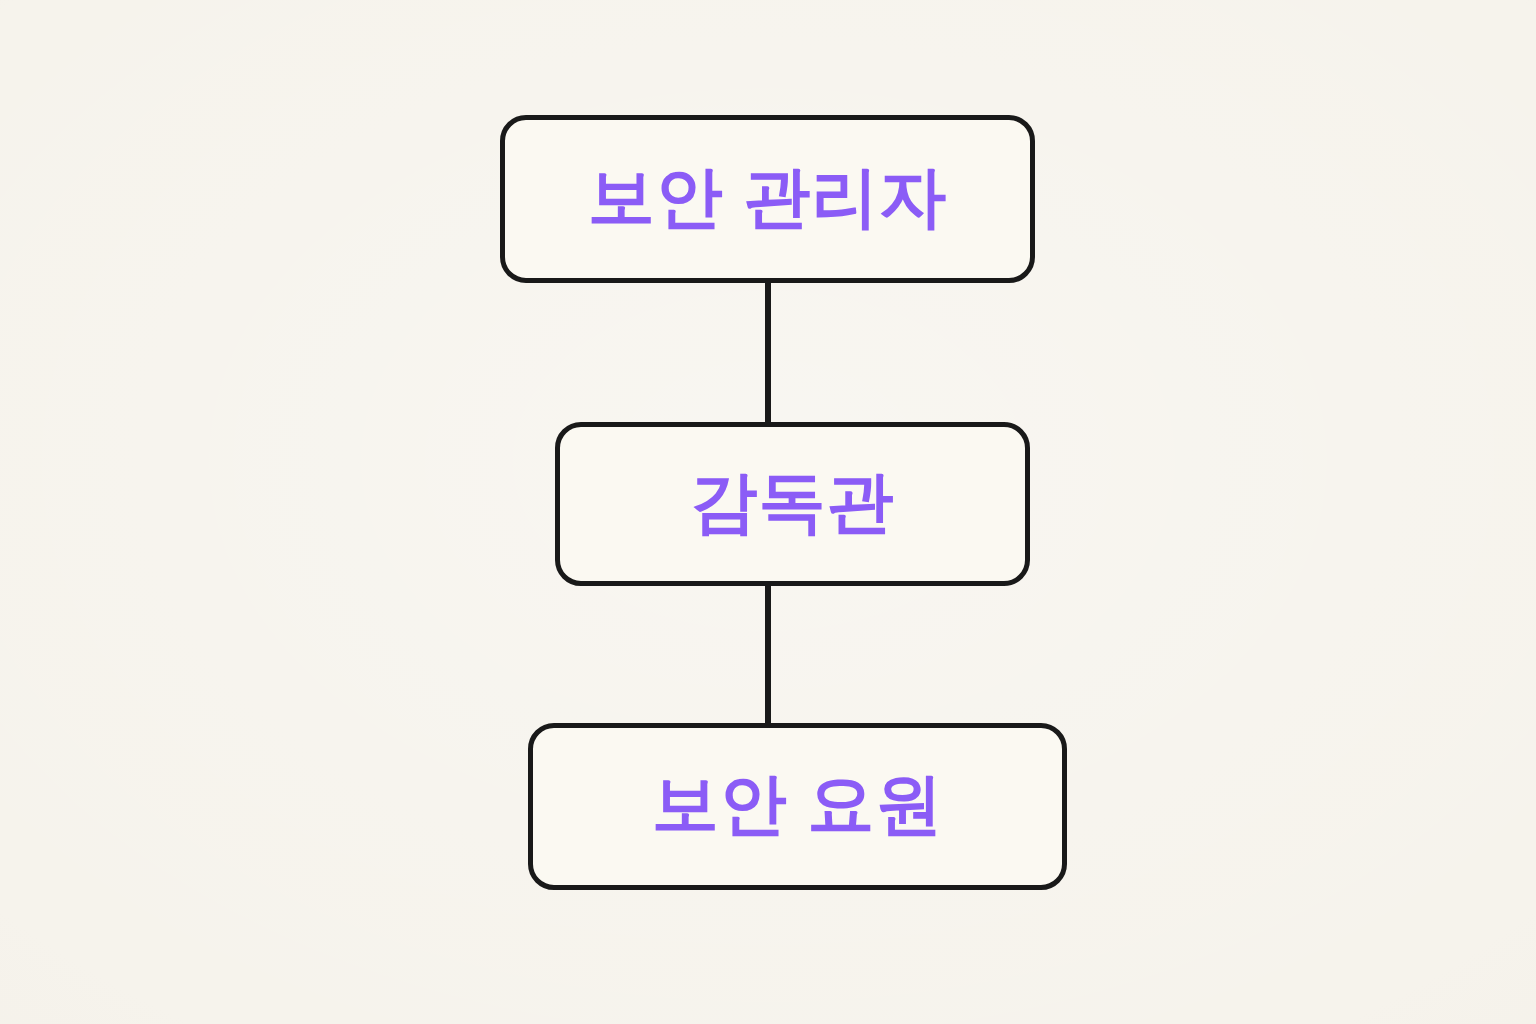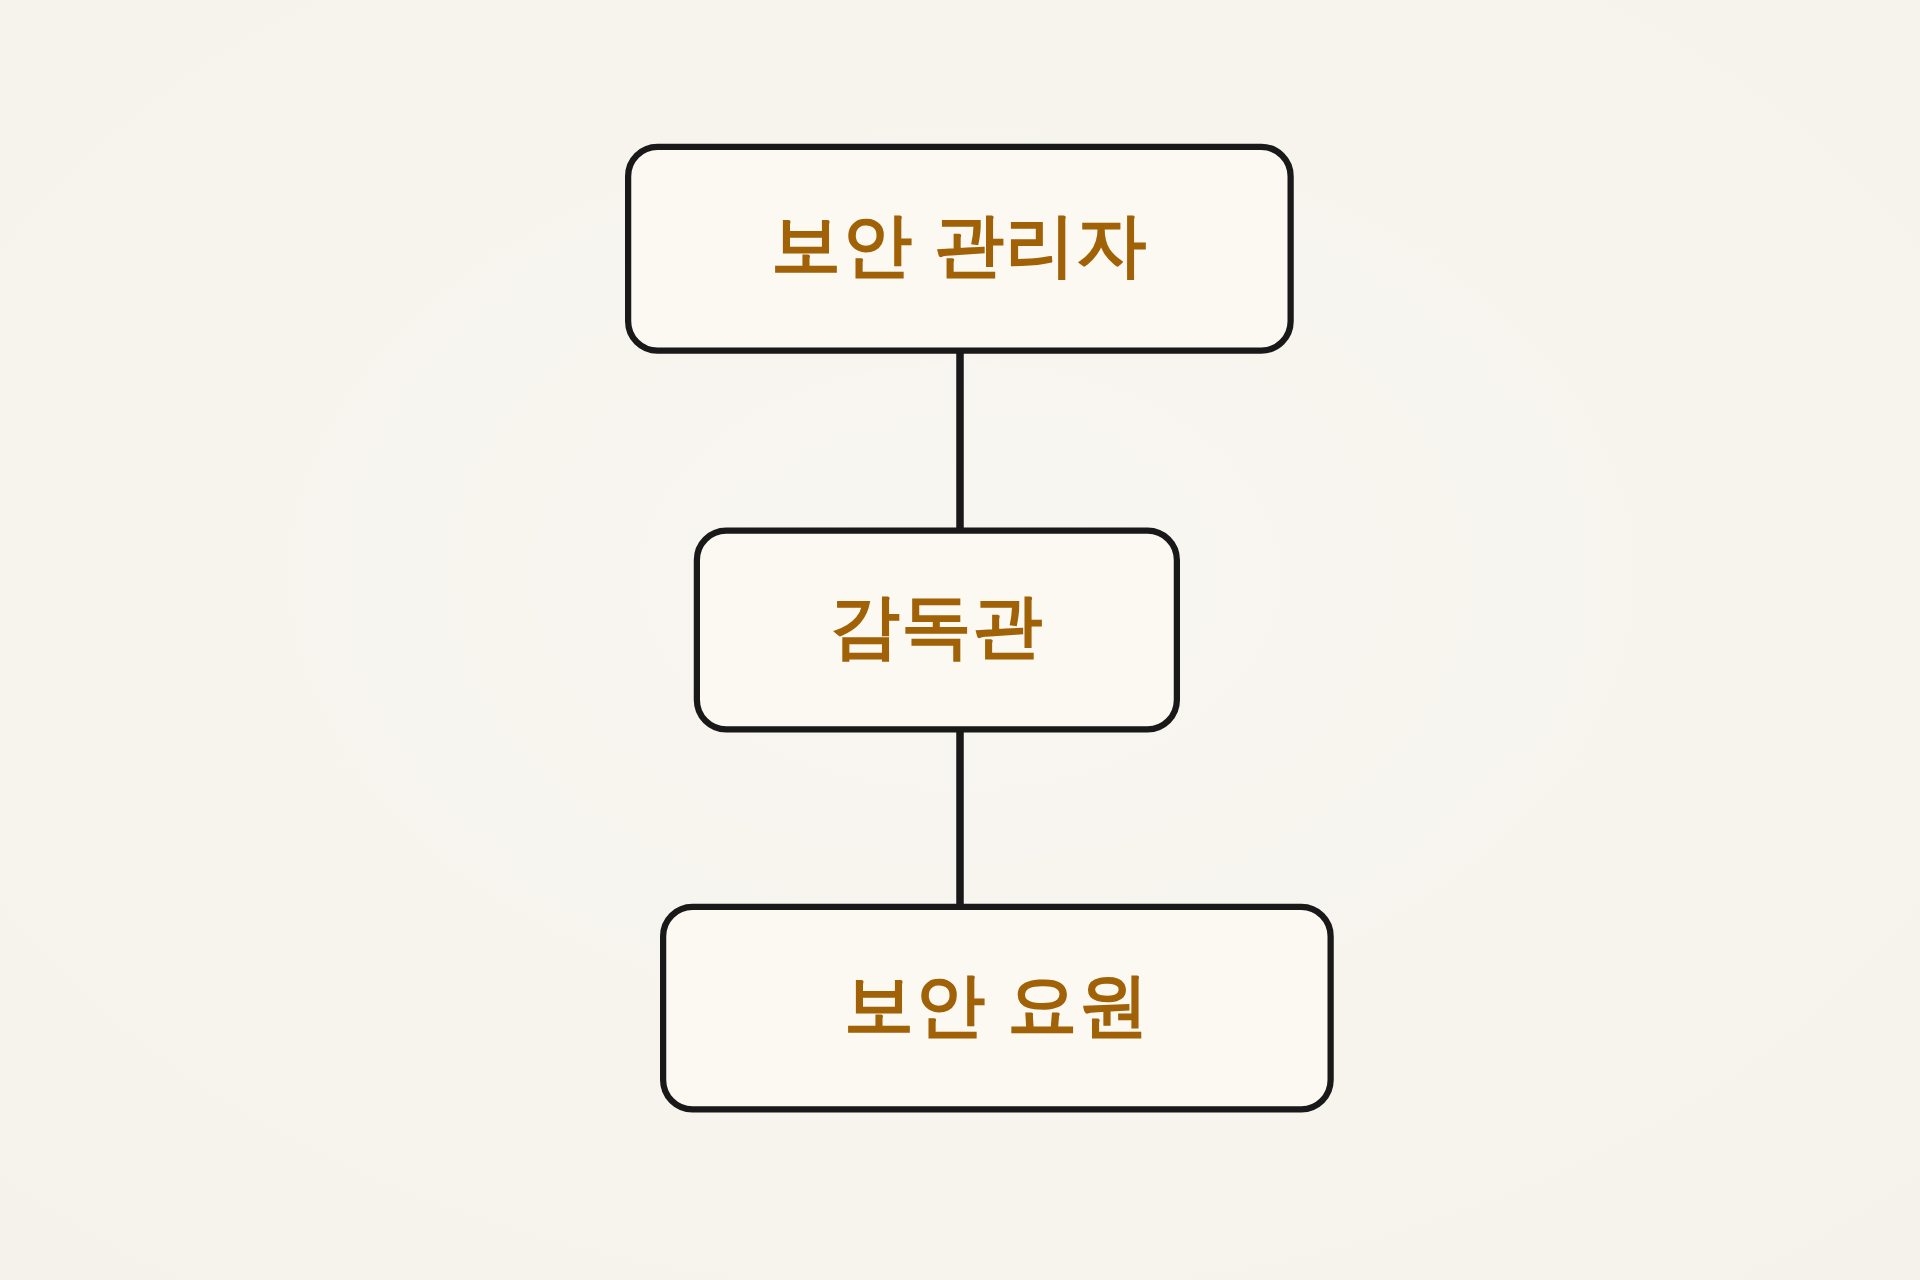--- a/index.html
+++ b/index.html
@@ -30,37 +30,37 @@
     box-sizing: border-box;
     background: #fbf9f2;
     border: 5px solid #191919;
     border-radius: 26px;
     display: flex;
     align-items: center;
     justify-content: center;
     z-index: 2;
   }
   .org-node .node-label {
-    color: #a16207;
-    font-size: 56px;
+    color: #8b5cf6;
+    font-size: 67px;
     font-weight: 700;
     letter-spacing: 1px;
     white-space: nowrap;
     transform: translateY(-2px);
   }
   .node-top {
     left: 500px;
     top: 115px;
     width: 535px;
     height: 168px;
   }
   .node-middle {
     left: 555px;
     top: 422px;
-    width: 389px;
+    width: 475px;
     height: 164px;
   }
   .node-bottom {
     left: 528px;
     top: 723px;
     width: 539px;
     height: 167px;
   }
   .connector {
     position: absolute;

